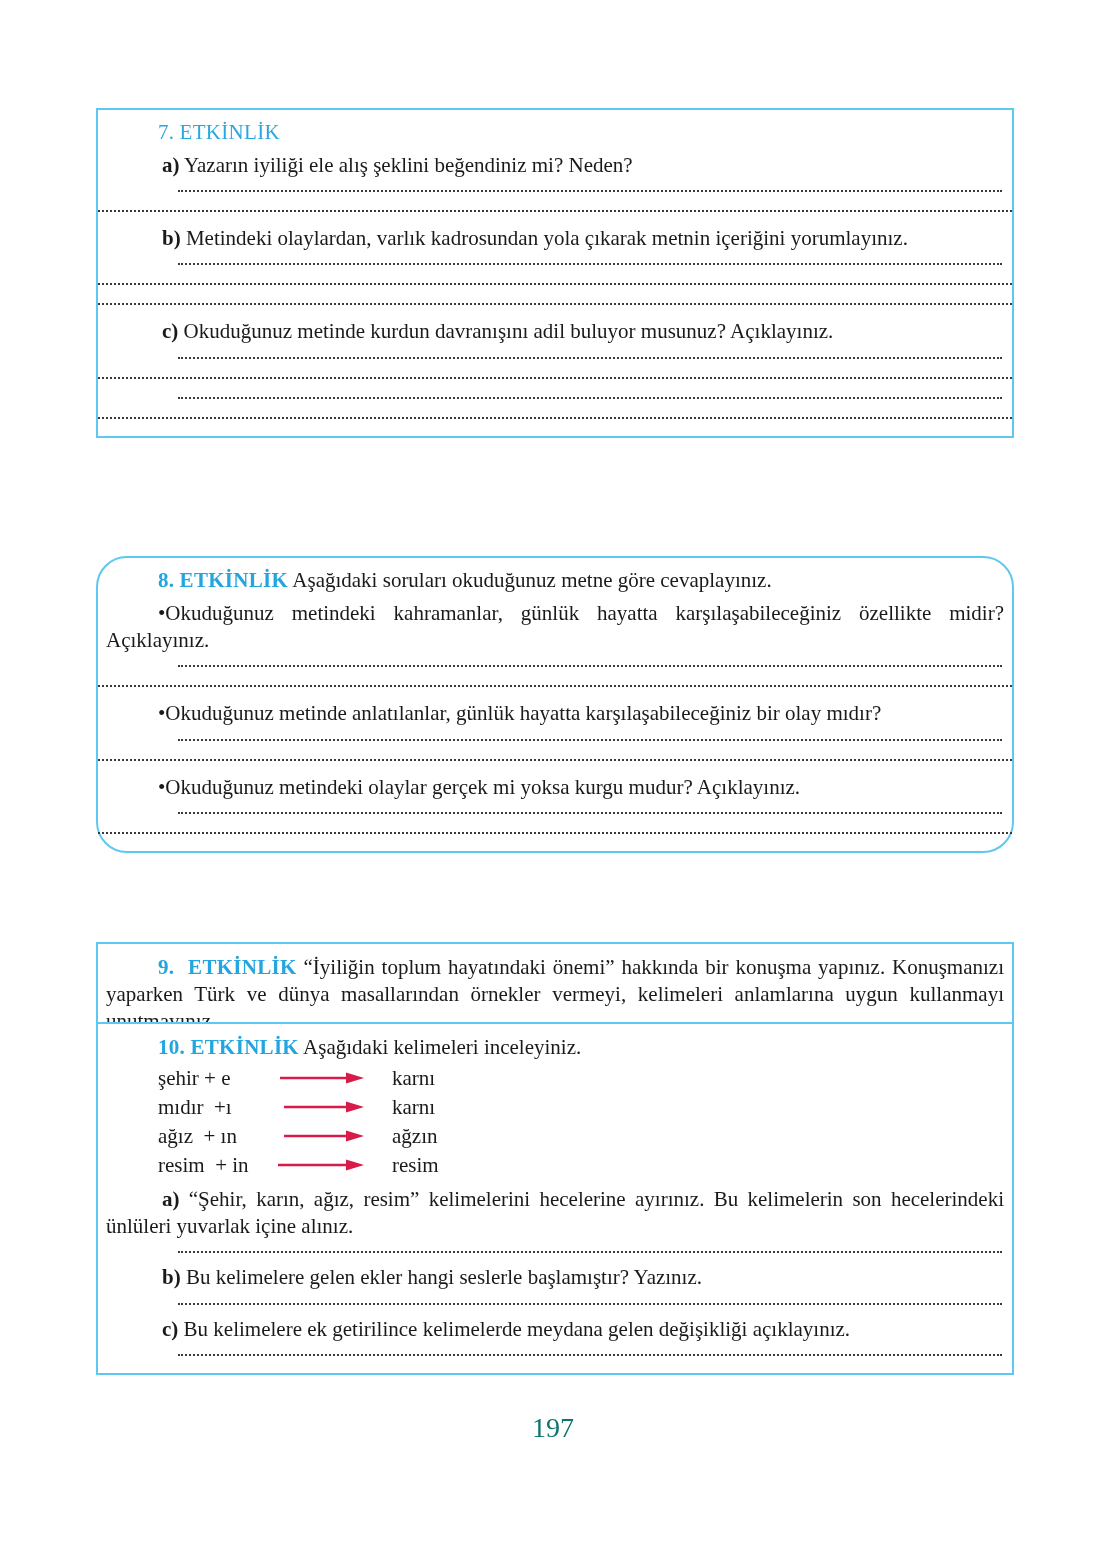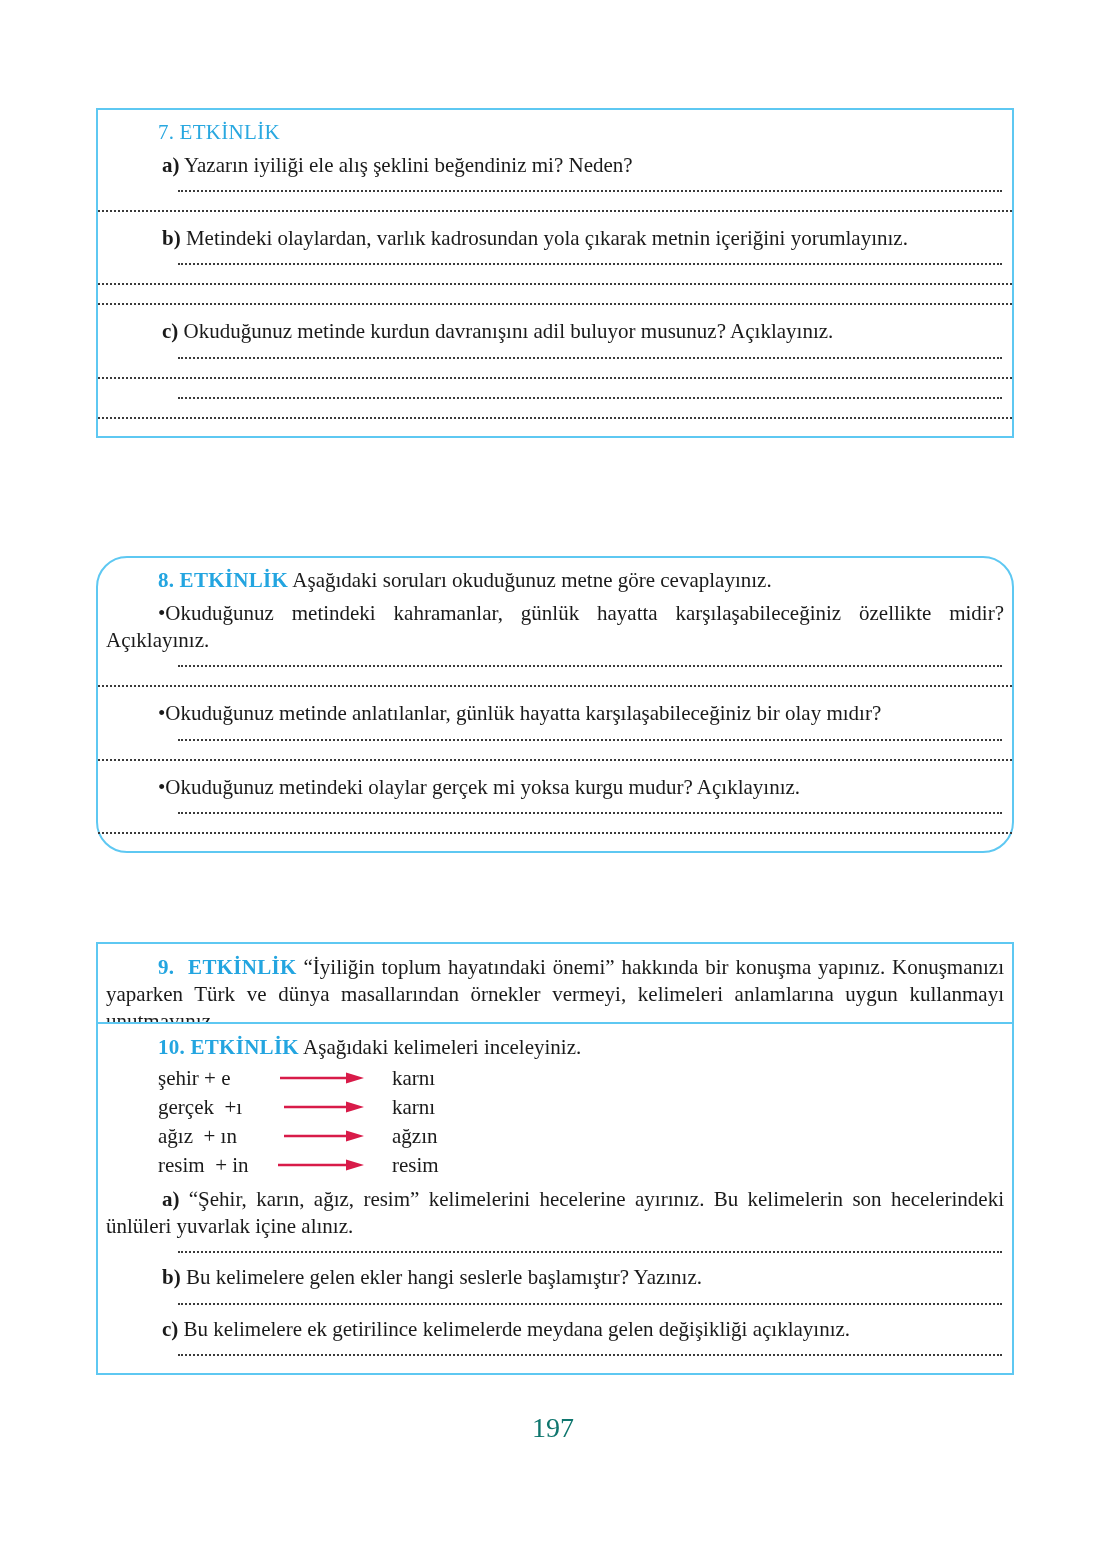--- a/index.html
+++ b/index.html
@@ -206,21 +206,21 @@
           <span class="arrow">
             <svg width="92" height="14" viewBox="0 0 92 14" xmlns="http://www.w3.org/2000/svg">
               <line x1="2" y1="7" x2="74" y2="7" stroke="#d81b49" stroke-width="2.6"></line>
               <polygon points="68,1.5 86,7 68,12.5" fill="#d81b49"></polygon>
             </svg>
           </span>
           <span class="w-right">karnı</span>
         </div>
 
         <div class="wordrow">
-          <span class="w-left">gerçek  +ı</span>
+          <span class="w-left">mıdır  +ı</span>
           <span class="arrow">
             <svg width="92" height="14" viewBox="0 0 92 14" xmlns="http://www.w3.org/2000/svg">
               <line x1="6" y1="7" x2="74" y2="7" stroke="#d81b49" stroke-width="2.6"></line>
               <polygon points="68,1.5 86,7 68,12.5" fill="#d81b49"></polygon>
             </svg>
           </span>
           <span class="w-right">karnı</span>
         </div>
 
         <div class="wordrow">

